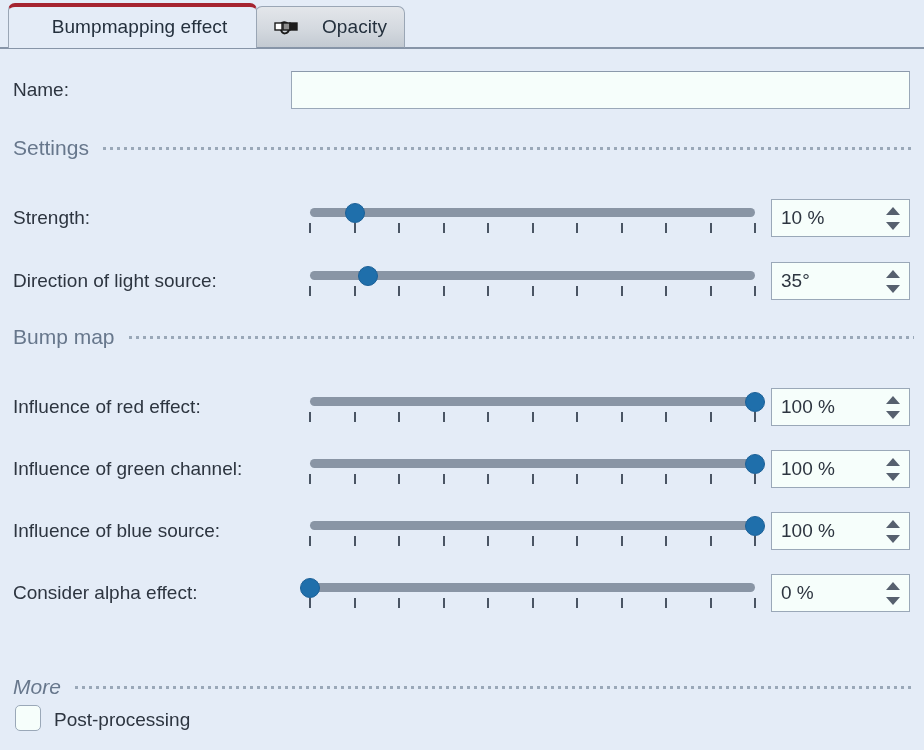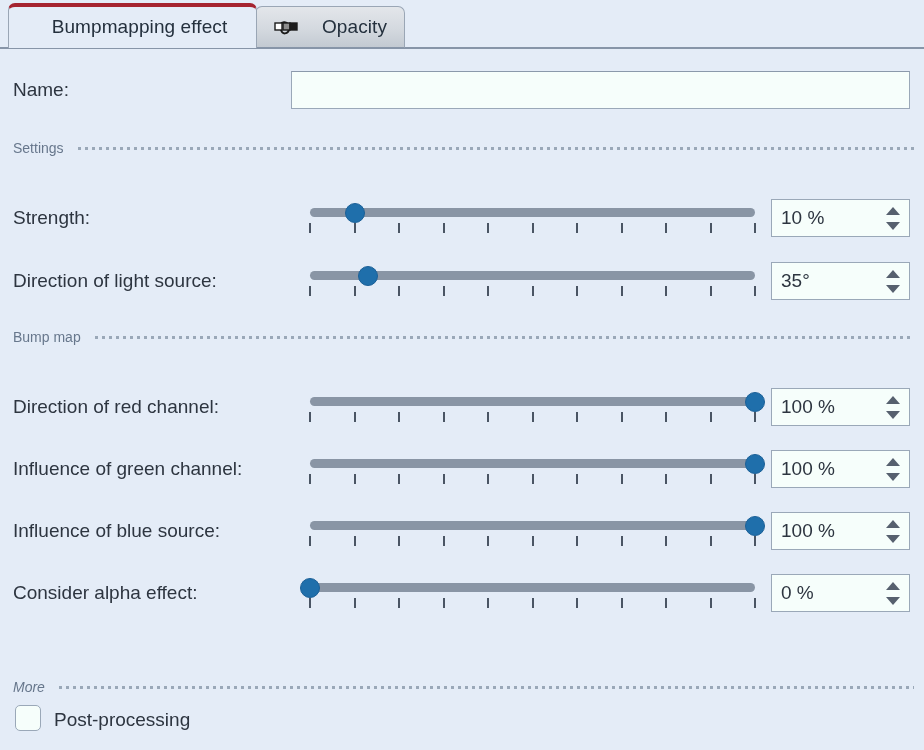--- a/index.html
+++ b/index.html
@@ -117,21 +117,21 @@
   
   .section {
     position: absolute;
     left: 0;
     width: 924px;
     height: 28px;
     display: flex;
     align-items: center;
   }
   .section-title {
-    font-size: 14px;
+    font-size: 21px;
     color: #67778c;
     margin-left: 13px;
     white-space: nowrap;
   }
   .section-dots {
     flex: 1;
     height: 3px;
     margin-left: 14px;
     margin-right: 10px;
     background-image: linear-gradient(to right, #9aa8b8 0 3px, transparent 3px 7px);
@@ -339,21 +339,21 @@
     <span class="spin-down"></span>
   </span>
 </div>
 
 <div class="section" style="top:323px;">
   <span class="section-title">Bump map</span>
   <span class="section-dots"></span>
 </div>
 
 <div class="row" style="top:387px;">
-  <span class="row-label">Direction of red channel:</span>
+  <span class="row-label">Influence of red effect:</span>
 </div>
 <div class="slider" style="top:390px;">
   <div class="slider-track"></div>
   <div class="slider-handle" style="left: 100%;"></div>
   <div class="slider-ticks">
       <i style="left: 0%;"></i>
       <i style="left: 10%;"></i>
       <i style="left: 20%;"></i>
       <i style="left: 30%;"></i>
       <i style="left: 40%;"></i>

